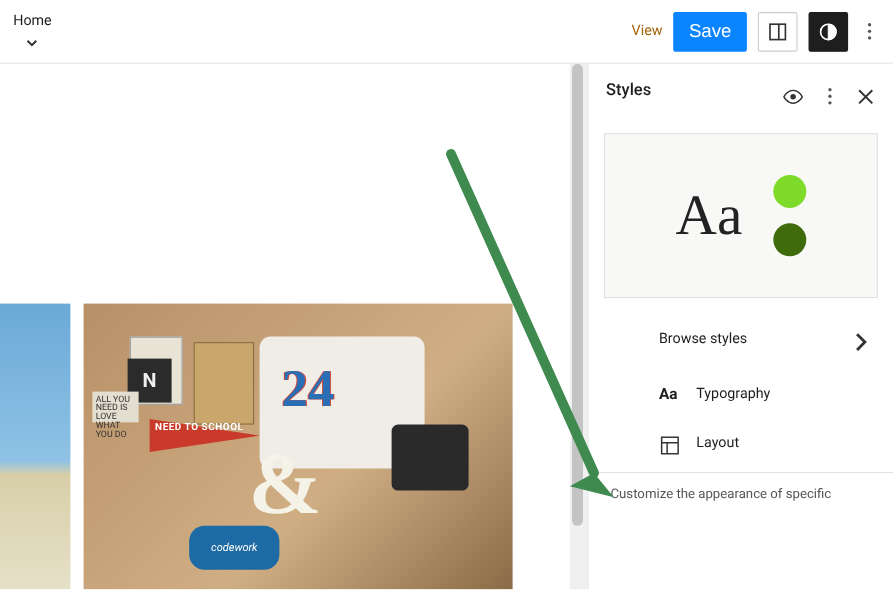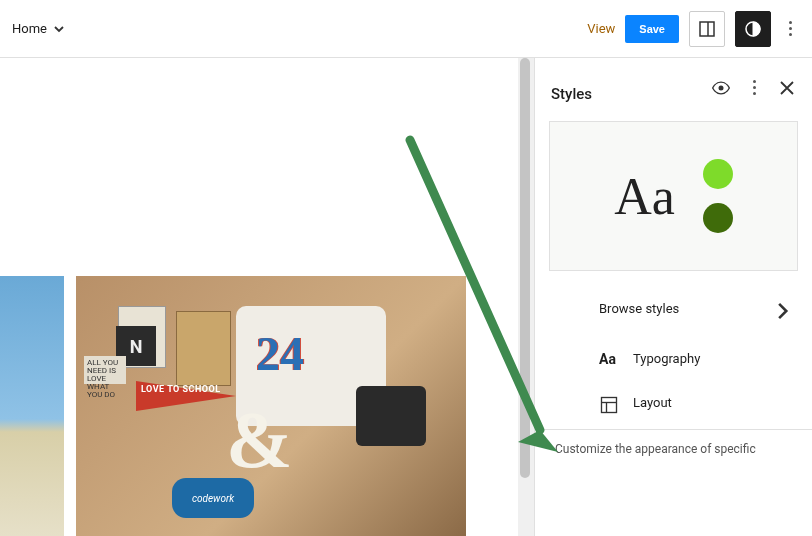--- a/index.html
+++ b/index.html
@@ -1,22 +1,22 @@
 <!DOCTYPE html>
 <html><head>
 <meta charset="utf-8">
 <style>
   * { box-sizing: border-box; margin: 0; padding: 0; }
   body { font-family: -apple-system, BlinkMacSystemFont, "Segoe UI", Roboto, sans-serif; font-size: 13px; color: #1e1e1e; width: 812px; height: 536px; overflow: hidden; position: relative; background: #fff; }
   .topbar { height: 58px; border-bottom: 1px solid #e0e0e0; display: flex; align-items: center; justify-content: space-between; padding: 0 12px; }
-  .top-left { display: flex; align-items: center; gap: 6px; cursor: pointer; }
+  .top-left { display: flex; align-items: center; gap: 6px; cursor: pointer; flex-direction: column; }
   .top-left span.label { font-size: 13px; }
   .top-right { display: flex; align-items: center; gap: 10px; }
   .link-view { color: #a16207; font-size: 13px; cursor: pointer; }
-  .btn-save { background: #0a84ff; color: #fff; border: none; padding: 8px 14px; font-size: 11px; cursor: pointer; border-radius: 2px; font-weight: bold; }
+  .btn-save { background: #0a84ff; color: #fff; border: none; padding: 8px 14px; font-size: 17px; cursor: pointer; border-radius: 2px; }
   .iconbtn { width: 36px; height: 36px; display: flex; align-items: center; justify-content: center; border: 1px solid #ccc; cursor: pointer; background: #fff; border-radius: 2px; }
   .iconbtn.dark { background: #1e1e1e; border-color: #1e1e1e; }
   .iconbtn.dark svg { stroke: #fff; fill: #fff; }
   .kebab { display: flex; flex-direction: column; gap: 3px; cursor: pointer; padding: 8px; }
   .kebab i { width: 3px; height: 3px; background: #555; border-radius: 50%; }
   .main { display: flex; height: calc(536px - 58px); }
   .canvas { flex: 1; position: relative; overflow: hidden; background: #fff; }
   .gallery { position: absolute; bottom: 0; left: 0; right: 0; display: flex; gap: 12px; height: 260px; }
   .imgblock { flex: 0 0 auto; background: #888; }
   .img1 { width: 64px; height: 100%; background: linear-gradient(180deg, #6aa9d6 0%, #8fc2e6 55%, #d8cfa8 60%, #e6e0c8 100%); }
@@ -28,21 +28,21 @@
   .img2 .pennant-text { position: absolute; top: 108px; left: 65px; font-size: 9px; color: #fff; font-weight: 700; letter-spacing: 0.5px; }
   .img2 .book1 { position: absolute; top: 35px; left: 100px; width: 55px; height: 75px; background: #c9a66b; border: 1px solid #8a6a40; }
   .img2 .book2 { position: absolute; top: 30px; left: 42px; width: 48px; height: 62px; background: #e8e3d5; border: 1px solid #999; }
   .img2 .block { position: absolute; top: 50px; left: 40px; width: 40px; height: 40px; background: #2b2b2b; color: #eee; font-size: 18px; display:flex; align-items:center; justify-content:center; font-weight:700; }
   .img2 .cam { position: absolute; top: 110px; right: 40px; width: 70px; height: 60px; background: #2a2a2a; border-radius: 6px; }
   .img2 .coderbox { position: absolute; bottom: 18px; left: 96px; width: 82px; height: 40px; background: #1d6aa5; color:#fff; font-size:10px; display:flex; align-items:center; justify-content:center; border-radius:14px; font-style:italic; }
   .img2 .love { position:absolute; top:80px; left:8px; width:42px; height:28px; background:#e4ded0; font-size:8px; padding:3px; color:#333; line-height:1.0; }
   .scrolltrack { width: 16px; background: #f0f0f0; position: relative; }
   .scrollthumb { position: absolute; top: 0; left: 2px; width: 10px; height: 420px; background: #c4c4c4; border-radius: 5px; }
   .sidebar { width: 278px; border-left: 1px solid #e0e0e0; display: flex; flex-direction: column; background: #fff; }
-  .side-head { display: flex; align-items: flex-end; justify-content: space-between; padding: 14px 16px; }
+  .side-head { display: flex; align-items: flex-start; justify-content: space-between; padding: 14px 16px; }
   .side-head h3 { font-size: 15px; font-weight: 500; }
   .side-head .icons { display: flex; align-items: center; gap: 14px; }
   .side-head .icons > * { cursor: pointer; }
   .preview-card { margin: 4px 14px 14px; border: 1px solid #e0e0e0; height: 150px; background: #f8f9f7; display: flex; align-items: center; justify-content: center; gap: 28px; }
   .preview-card .aa { font-size: 52px; font-weight: 500; font-family: Georgia, serif; color: #222; }
   .dots { display: flex; flex-direction: column; gap: 14px; }
   .dot { width: 30px; height: 30px; border-radius: 50%; }
   .dot.l { background: #7edb2a; }
   .dot.d { background: #3f6b0a; }
   .side-item { padding: 16px 20px; display: flex; justify-content: space-between; cursor: pointer; font-size: 13px; margin-left: 44px; }
@@ -90,21 +90,21 @@
     <div class="gallery">
       <div class="imgblock img1" title="desert-landscape"></div>
       <div class="imgblock img2" title="desk-flatlay">
         <div class="book1"></div>
         <div class="book2"></div>
         <div class="block">N</div>
         <div class="love">ALL YOU NEED IS LOVE WHAT YOU DO</div>
         <div class="shirt"></div>
         <div class="num">24</div>
         <div class="pennant"></div>
-        <div class="pennant-text">LOVE TO SCHOOL</div>
+        <div class="pennant-text">NEED TO SCHOOL</div>
         <div class="amp">&amp;</div>
         <div class="cam"></div>
         <div class="coderbox">codework</div>
       </div>
     </div>
   </div>
 
   <div class="scrolltrack">
     <div class="scrollthumb"></div>
   </div>

